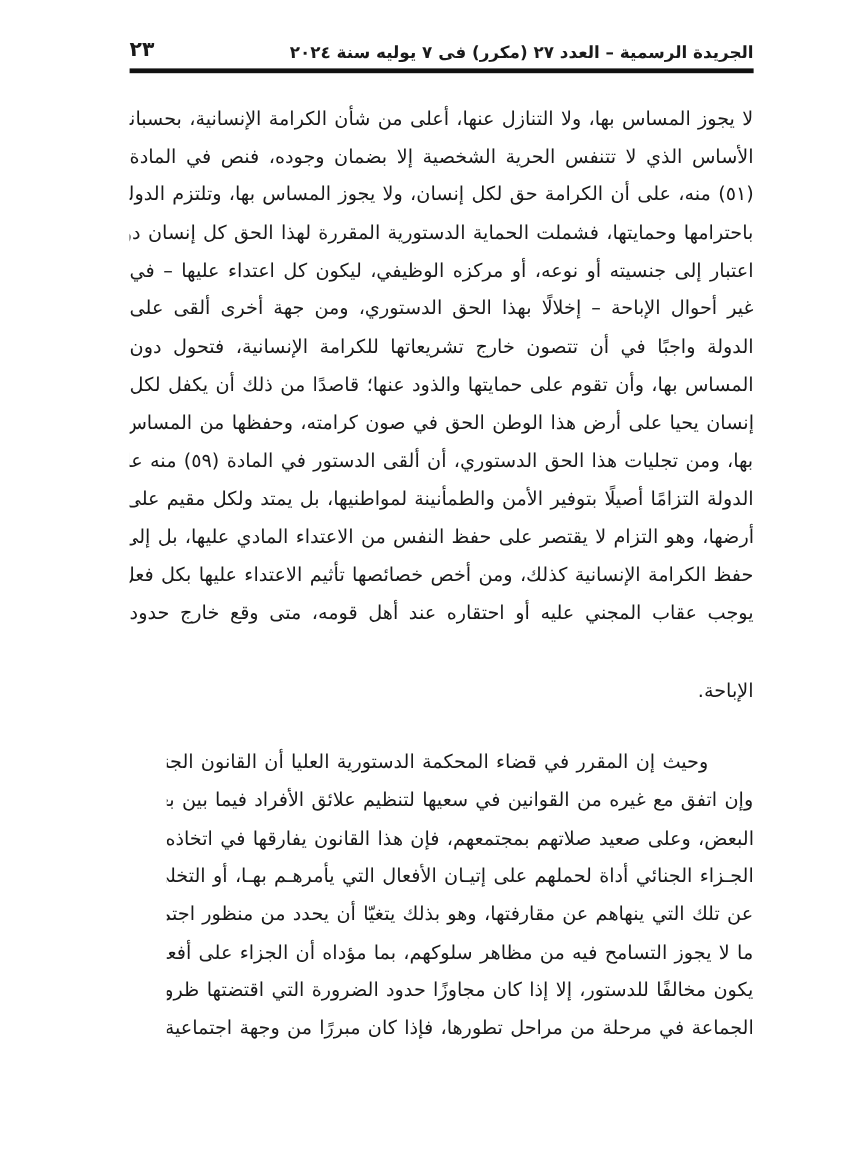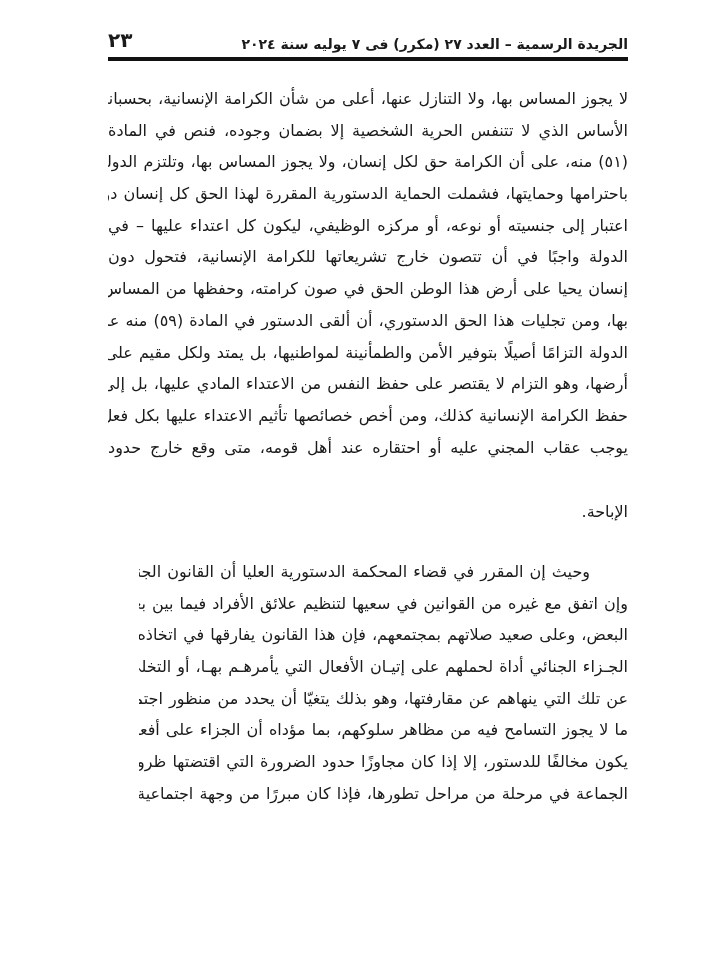--- a/index.html
+++ b/index.html
@@ -31,21 +31,21 @@
     padding-top: 16px;
     height: 36px;
   }
   .header-title {
     font-size: 14px;
     font-weight: bold;
     white-space: nowrap;
     letter-spacing: 0;
   }
   .page-number {
-    font-size: 20px;
+    font-size: 17px;
     font-weight: bold;
     order: 2; 
   }
   .header-rule {
     margin-top: 5px;
     height: 4px;
     background: #111111;
     border: none;
   }
   .doc-body {
@@ -90,21 +90,23 @@
     <div class="header-rule"></div>
 
     <main class="doc-body">
 
       <section class="paragraph">
         <div class="line">لا يجوز المساس بها، ولا التنازل عنها، أعلى من شأن الكرامة الإنسانية، بحسبانها</div>
         <div class="line">الأساس الذي لا تتنفس الحرية الشخصية إلا بضمان وجوده، فنص في المادة</div>
         <div class="line">(٥١) منه، على أن الكرامة حق لكل إنسان، ولا يجوز المساس بها، وتلتزم الدولة</div>
         <div class="line">باحترامها وحمايتها، فشملت الحماية الدستورية المقررة لهذا الحق كل إنسان دون</div>
         <div class="line">اعتبار إلى جنسيته أو نوعه، أو مركزه الوظيفي، ليكون كل اعتداء عليها – في</div>
+        <div class="line">غير أحوال الإباحة – إخلالًا بهذا الحق الدستوري، ومن جهة أخرى ألقى على</div>
         <div class="line">الدولة واجبًا في أن تتصون خارج تشريعاتها للكرامة الإنسانية، فتحول دون</div>
+        <div class="line">المساس بها، وأن تقوم على حمايتها والذود عنها؛ قاصدًا من ذلك أن يكفل لكل</div>
         <div class="line">إنسان يحيا على أرض هذا الوطن الحق في صون كرامته، وحفظها من المساس</div>
         <div class="line">بها، ومن تجليات هذا الحق الدستوري، أن ألقى الدستور في المادة (٥٩) منه على</div>
         <div class="line">الدولة التزامًا أصيلًا بتوفير الأمن والطمأنينة لمواطنيها، بل يمتد ولكل مقيم على</div>
         <div class="line">أرضها، وهو التزام لا يقتصر على حفظ النفس من الاعتداء المادي عليها، بل إلى</div>
         <div class="line">حفظ الكرامة الإنسانية كذلك، ومن أخص خصائصها تأثيم الاعتداء عليها بكل فعل</div>
         <div class="line">يوجب عقاب المجني عليه أو احتقاره عند أهل قومه، متى وقع خارج حدود</div>
         <div class="line short-last">الإباحة.</div>
       </section>
 
       <section class="paragraph">

